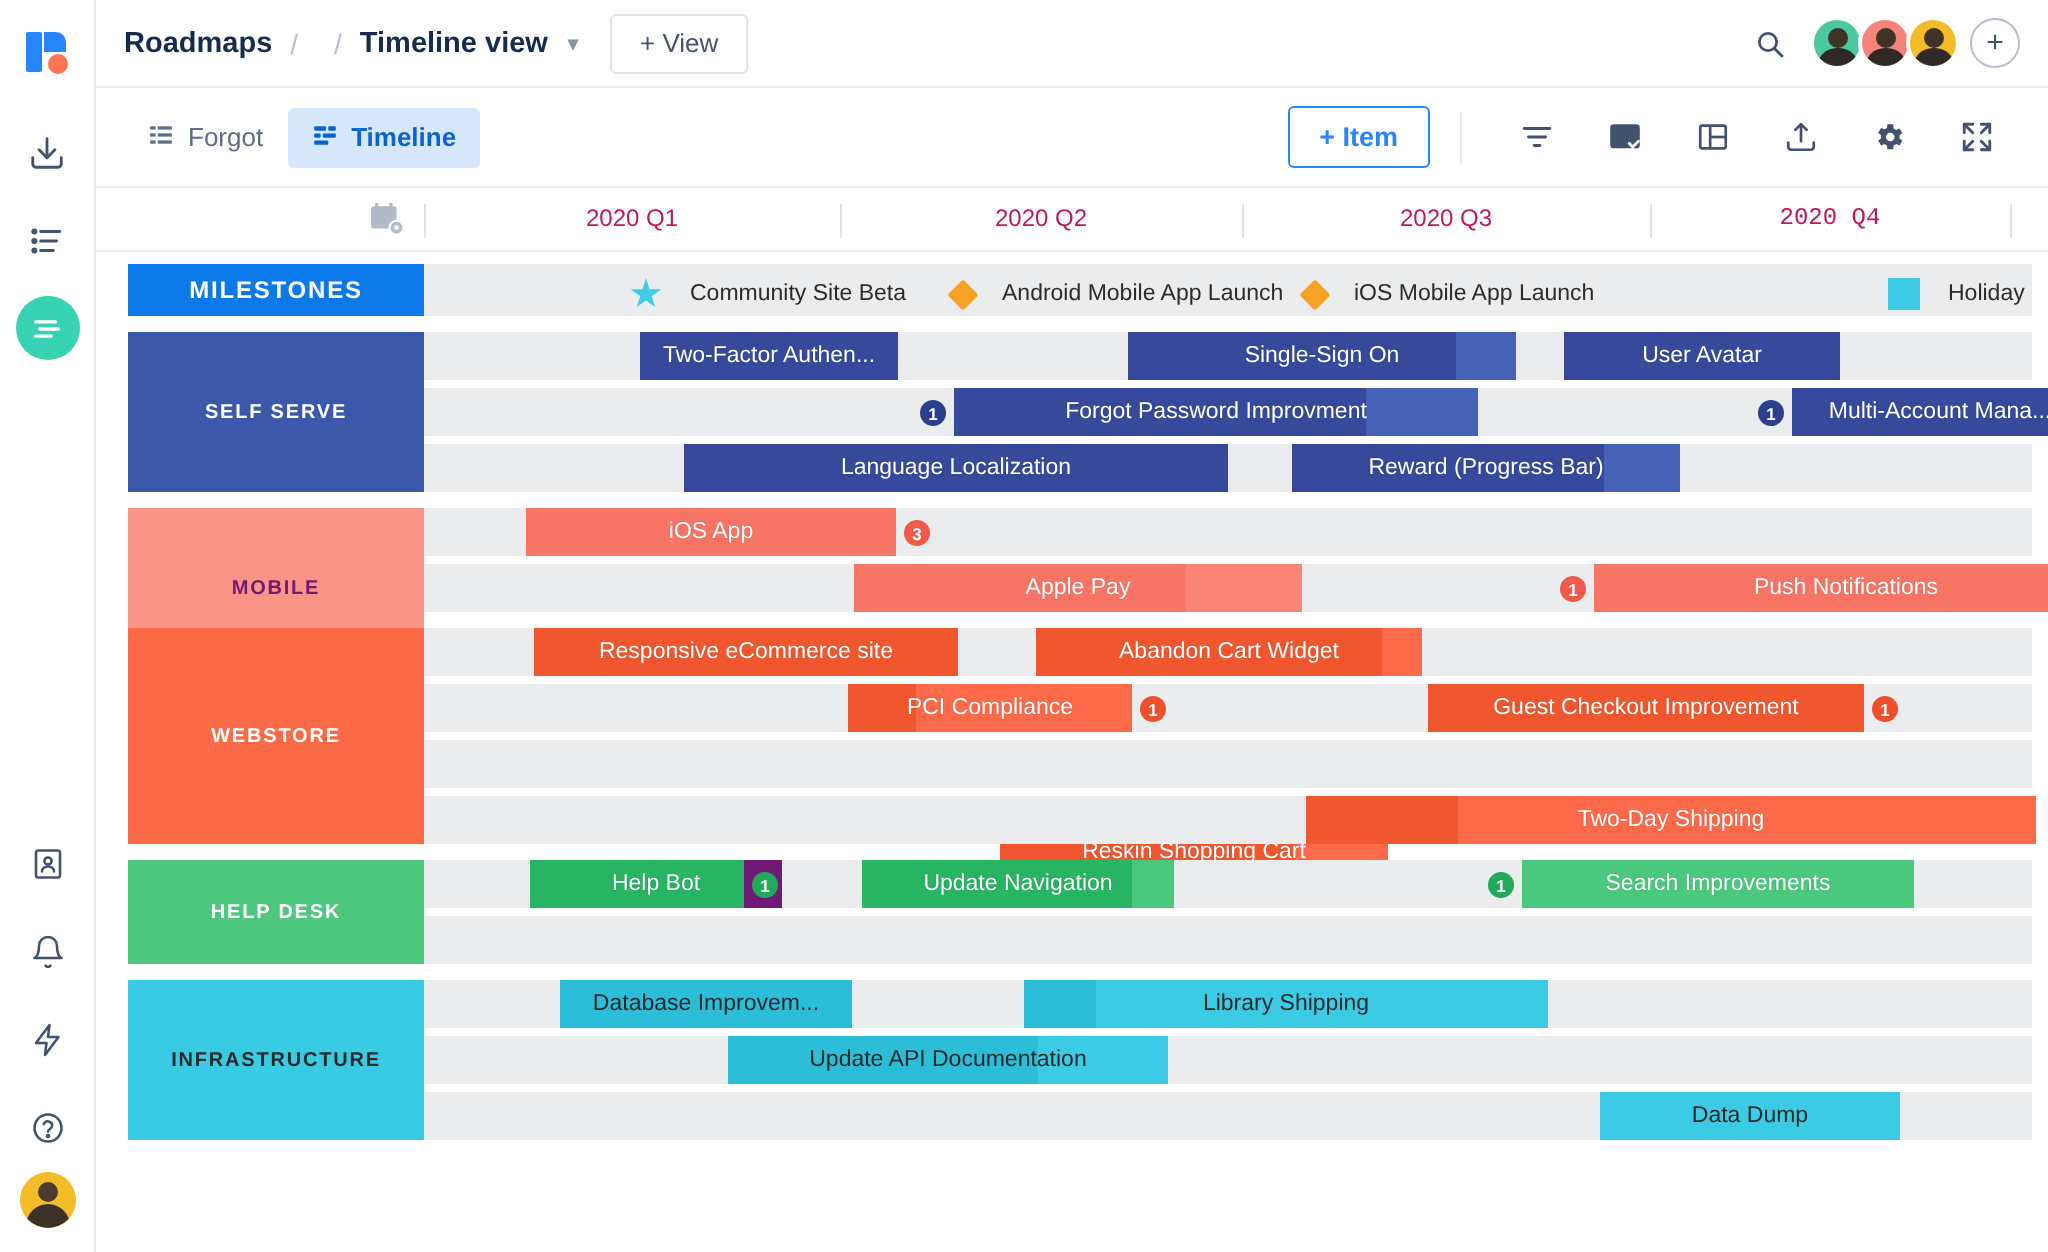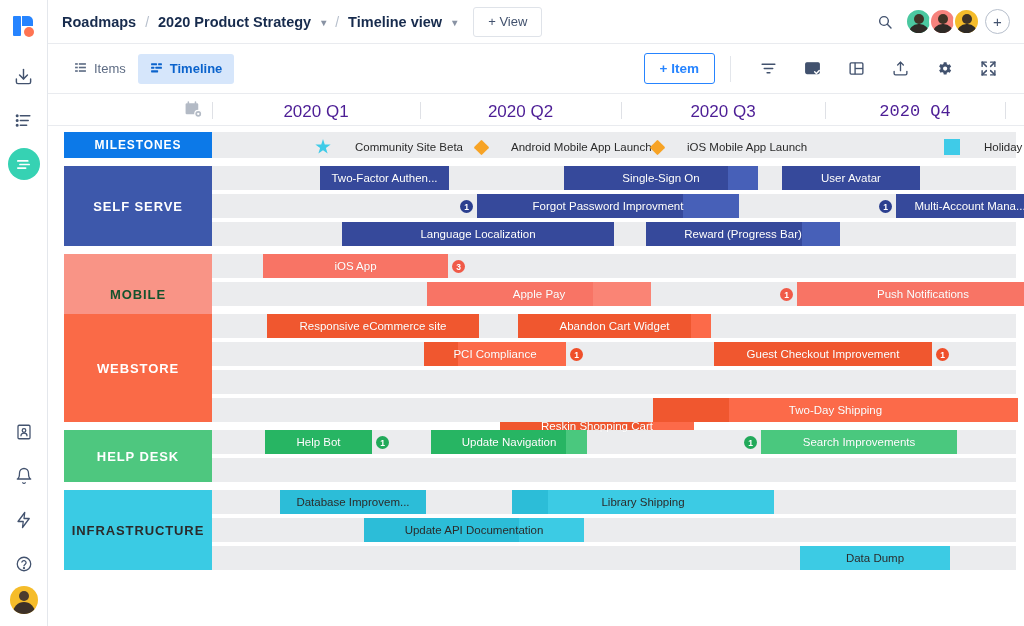--- a/index.html
+++ b/index.html
@@ -82,27 +82,27 @@
     font-size:13.5px; font-weight:700; cursor:pointer;
   }
   .vdiv { width:1px; height:26px; background:#e3e6eb; margin:0 15px; }
   .tool { width:30px; height:30px; display:flex; align-items:center; justify-content:center; color:#42526e; cursor:pointer; margin:0 7px;}
 
   
   #board { position:absolute; left:48px; top:94px; width:976px; height:532px; background:#fff; }
   #qhead { position:relative; height:32px; border-bottom:1px solid #e9ebef; }
   .cal-ico { position:absolute; left:136px; top:6px; color:#b3bac5; }
   .qtick { position:absolute; top:8px; width:1px; height:17px; background:#dfe1e6; }
-  .qlabel { position:absolute; top:8px; font-size:17px; color:#4c1d95; text-align:center; }
+  .qlabel { position:absolute; top:8px; font-size:12px; color:#be185d; text-align:center; }
 
   .grp { position:relative; margin-top:8px; }
   .grp-head {
     position:absolute; left:16px; top:0; width:148px;
     display:flex; align-items:center; justify-content:center;
-    font-size:13px; font-weight:700; letter-spacing:.9px; text-align:center;
+    font-size:10px; font-weight:700; letter-spacing:.9px; text-align:center;
   }
   .lane { position:relative; height:24px; margin-bottom:4px; margin-left:164px; }
   .lane-bg { position:absolute; left:0; top:0; right:8px; height:24px; background:#ebecee; }
   .bar {
     position:absolute; top:0; height:24px; display:flex; align-items:center; justify-content:center;
     font-size:11.5px; color:#fff; white-space:nowrap; overflow:hidden; cursor:pointer;
   }
   .bar .prog { position:absolute; left:0; top:0; bottom:0; }
   .bar .btxt { position:relative; z-index:2; padding:0 8px; text-shadow:0 0 1px rgba(0,0,0,.12); }
   .bar.dark-txt .btxt { color:#2b2b2b; text-shadow:none; }
@@ -113,21 +113,21 @@
   }
 
   
   .ms-lane { position:relative; height:26px; margin-left:164px; }
   .ms-bg { position:absolute; left:0; top:0; right:8px; height:26px; background:#ebecee; }
   .ms-head {
     position:absolute; left:16px; top:0; width:148px; height:26px; background:#0c79e8;
     color:#fff; font-size:12px; font-weight:700; letter-spacing:.9px;
     display:flex; align-items:center; justify-content:center;
   }
-  .ms { position:absolute; top:0; height:30px; display:flex; align-items:center; gap:24px; cursor:pointer;}
+  .ms { position:absolute; top:0; height:30px; display:flex; align-items:center; gap:14px; cursor:pointer;}
   .ms-label { font-size:11.5px; color:#2b2b2b; white-space:nowrap; }
   .diamond { width:11px; height:11px; background:#f7a325; transform:rotate(45deg); border-radius:1px; }
   .star { width:16px; height:16px; background:#3fcbe8;
           clip-path: polygon(50% 0%, 61% 35%, 98% 35%, 68% 57%, 79% 91%, 50% 70%, 21% 91%, 32% 57%, 2% 35%, 39% 35%); }
   .sq { width:16px; height:16px; background:#3fcbe8; }
 </style>
 </head>
 <body>
 
 <div id="app">
@@ -193,24 +193,20 @@
     </div>
     <div class="rail-avatar">
       <div class="head"></div>
         <div class="body"></div>
     </div>
   </div>
 
   <div id="topbar">
     <div class="crumb">Roadmaps</div>
     <div class="crumb-sep">/</div>
-    <div class="crumb">
-      <span>2020 Product Strategy</span>
-      <span class="caret">▾</span>
-    </div>
     <div class="crumb-sep">/</div>
     <div class="crumb">
       <span>Timeline view</span>
       <span class="caret">▾</span>
     </div>
     <div class="view-btn">+ View</div>
 
     <div class="top-right">
       <div class="search-ico">
         <svg width="16" height="16" viewBox="0 0 24 24" fill="none" stroke="#42526e" stroke-width="2.1" stroke-linecap="round">
@@ -241,21 +237,21 @@
       <span>
         <svg width="13" height="13" viewBox="0 0 24 24" fill="#5e6c84">
             <rect x="2" y="4" width="5" height="3"></rect>
             <rect x="9" y="4" width="13" height="3"></rect>
             <rect x="2" y="10.5" width="5" height="3"></rect>
             <rect x="9" y="10.5" width="13" height="3"></rect>
             <rect x="2" y="17" width="5" height="3"></rect>
             <rect x="9" y="17" width="13" height="3"></rect>
           </svg>
       </span>
-      <span>Items</span>
+      <span>Forgot</span>
     </div>
     <div class="seg active">
       <span>
         <svg width="13" height="13" viewBox="0 0 24 24" fill="#0b63cc">
             <rect x="2" y="4" width="11" height="4" rx="1"></rect>
             <rect x="15" y="4" width="7" height="4" rx="1"></rect>
             <rect x="2" y="10.5" width="6" height="4" rx="1"></rect>
             <rect x="10" y="10.5" width="12" height="4" rx="1"></rect>
             <rect x="2" y="17" width="13" height="4" rx="1"></rect>
           </svg>
@@ -399,21 +395,21 @@
               <div class="prog" style="width: 272px; background: rgb(54, 73, 155);"></div>
               <span class="btxt">Language Localization</span>
             </div>
             <div class="bar" style="left: 434px; width: 194px; background: rgb(71, 96, 184);">
               <div class="prog" style="width: 156px; background: rgb(54, 73, 155);"></div>
               <span class="btxt">Reward (Progress Bar)</span>
             </div>
           </div>
         </div>
         <div class="grp">
-          <div class="grp-head" style="height: 80px; background: rgb(249, 148, 134); color: #14532d;">MOBILE</div>
+          <div class="grp-head" style="height: 80px; background: rgb(249, 148, 134); color: #701a75;">MOBILE</div>
           <div class="lane">
             <div class="lane-bg"></div>
             <div class="bar" style="left: 51px; width: 185px; background: rgb(250, 132, 117);">
               <div class="prog" style="width: 185px; background: rgb(248, 116, 101);"></div>
               <span class="btxt">iOS App</span>
             </div>
             <div class="badge" style="background: rgb(240, 90, 72); left: 240px;">3</div>
           </div>
           <div class="lane">
             <div class="lane-bg"></div>
@@ -466,21 +462,21 @@
             <div class="bar" style="left: 441px; width: 365px; background: rgb(252, 106, 73);">
               <div class="prog" style="width: 76px; background: rgb(240, 87, 47);"></div>
               <span class="btxt">Two-Day Shipping</span>
             </div>
           </div>
         </div>
         <div class="grp">
           <div class="grp-head" style="height: 52px; background: rgb(78, 199, 127); color: rgb(255, 255, 255);">HELP DESK</div>
           <div class="lane">
             <div class="lane-bg"></div>
-            <div class="bar" style="left: 53px; width: 107px; background: #701a75;">
+            <div class="bar" style="left: 53px; width: 126px; background: #701a75;">
               <div class="prog" style="width: 107px; background: rgb(39, 181, 99);"></div>
               <span class="btxt">Help Bot</span>
             </div>
             <div class="badge" style="background: rgb(34, 169, 90); left: 164px;">1</div>
             <div class="bar" style="left: 219px; width: 156px; background: rgb(74, 200, 126);">
               <div class="prog" style="width: 135px; background: rgb(39, 181, 99);"></div>
               <span class="btxt">Update Navigation</span>
             </div>
             <div class="bar" style="left: 549px; width: 196px; background: rgb(74, 200, 126);">
               <span class="btxt">Search Improvements</span>

